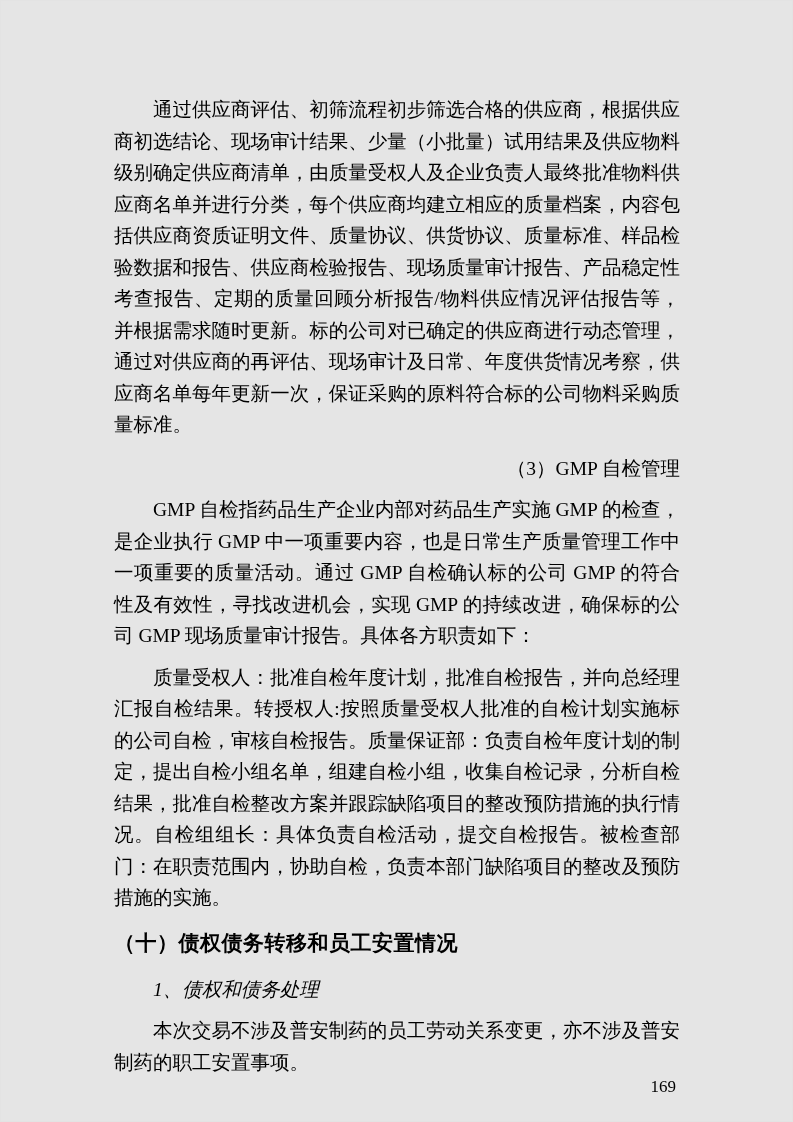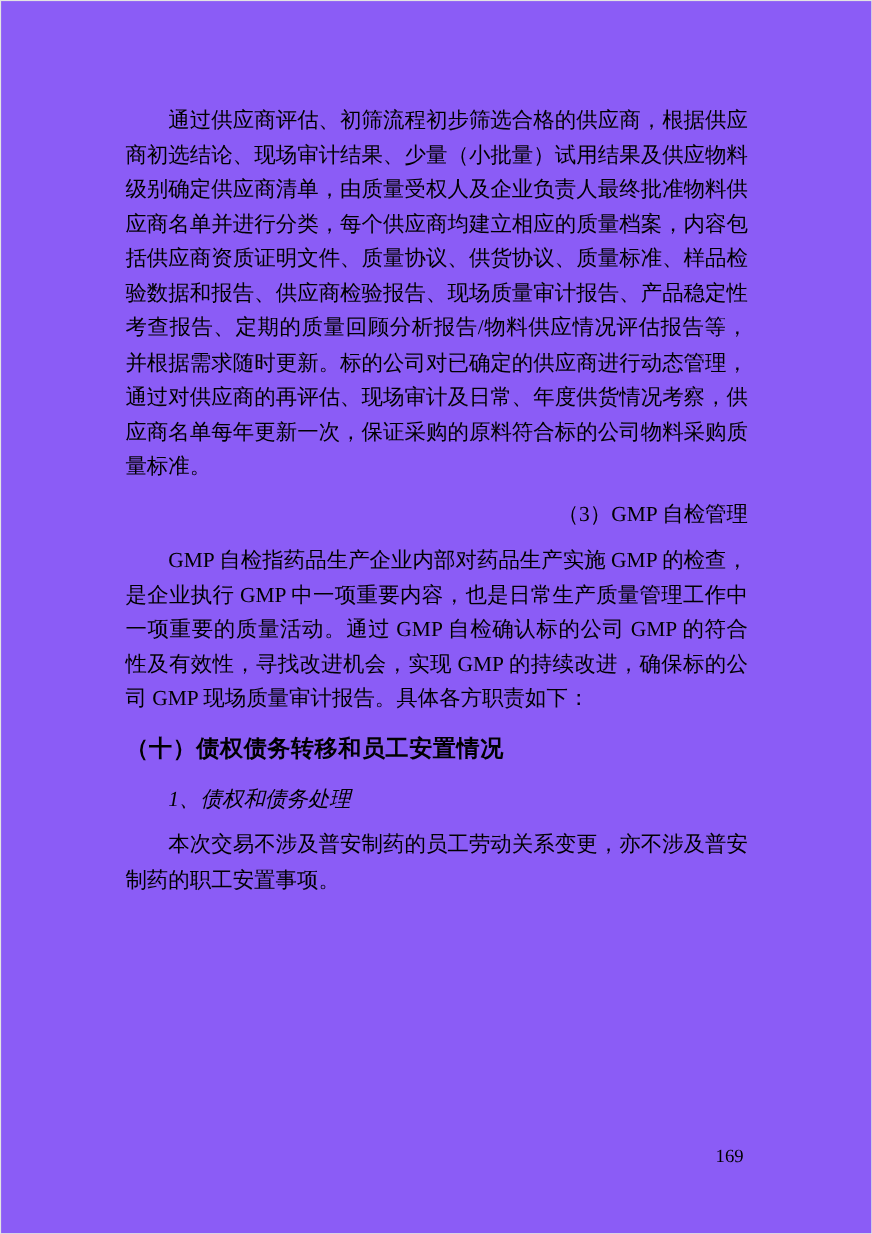--- a/index.html
+++ b/index.html
@@ -5,21 +5,21 @@
   html, body {
     margin: 0;
     padding: 0;
     background: #ffffff;
   }
   .page {
     position: relative;
     width: 793px;
     height: 1122px;
     margin: 0 auto;
-    background: #8b5cf6;
+    background: #e5e5e5;
     box-sizing: border-box;
     border: 1px solid #e3e3e3;
     padding: 93px 112px 0 113px;
     font-family: "Liberation Serif", "DejaVu Serif", serif;
     font-size: 19.5px;
     color: #000000;
     overflow: hidden;
   }
   .body-para {
     margin: 0 0 10px 0;
@@ -48,37 +48,38 @@
   .sub-item {
     margin: 0 0 10px 0;
     line-height: 31.5px;
     text-indent: 2em;
     text-align: left;
     font-style: italic;
   }
   .page-number {
     position: absolute;
     right: 116px;
-    top: 1040px;
+    top: 1076px;
     font-size: 17px;
     line-height: 20px;
     color: #000000;
   }
 </style>
 </head>
 <body>
 
 <div class="page">
 
   <p class="body-para indent">通过供应商评估、初筛流程初步筛选合格的供应商，根据供应商初选结论、现场审计结果、少量（小批量）试用结果及供应物料级别确定供应商清单，由质量受权人及企业负责人最终批准物料供应商名单并进行分类，每个供应商均建立相应的质量档案，内容包括供应商资质证明文件、质量协议、供货协议、质量标准、样品检验数据和报告、供应商检验报告、现场质量审计报告、产品稳定性考查报告、定期的质量回顾分析报告/物料供应情况评估报告等，并根据需求随时更新。标的公司对已确定的供应商进行动态管理，通过对供应商的再评估、现场审计及日常、年度供货情况考察，供应商名单每年更新一次，保证采购的原料符合标的公司物料采购质量标准。</p>
 
   <p class="heading-sub">（3）GMP 自检管理</p>
 
   <p class="body-para indent">GMP 自检指药品生产企业内部对药品生产实施 GMP 的检查，是企业执行 GMP 中一项重要内容，也是日常生产质量管理工作中一项重要的质量活动。通过 GMP 自检确认标的公司 GMP 的符合性及有效性，寻找改进机会，实现 GMP 的持续改进，确保标的公司 GMP 现场质量审计报告。具体各方职责如下：</p>
 
+  <p class="body-para indent">质量受权人：批准自检年度计划，批准自检报告，并向总经理汇报自检结果。转授权人:按照质量受权人批准的自检计划实施标的公司自检，审核自检报告。质量保证部：负责自检年度计划的制定，提出自检小组名单，组建自检小组，收集自检记录，分析自检结果，批准自检整改方案并跟踪缺陷项目的整改预防措施的执行情况。自检组组长：具体负责自检活动，提交自检报告。被检查部门：在职责范围内，协助自检，负责本部门缺陷项目的整改及预防措施的实施。</p>
 
   <h2 class="heading-section">（十）债权债务转移和员工安置情况</h2>
 
   <p class="sub-item">1、债权和债务处理</p>
 
 
 
   <p class="body-para indent">本次交易不涉及普安制药的员工劳动关系变更，亦不涉及普安制药的职工安置事项。</p>
 
   <div class="page-number">169</div>

